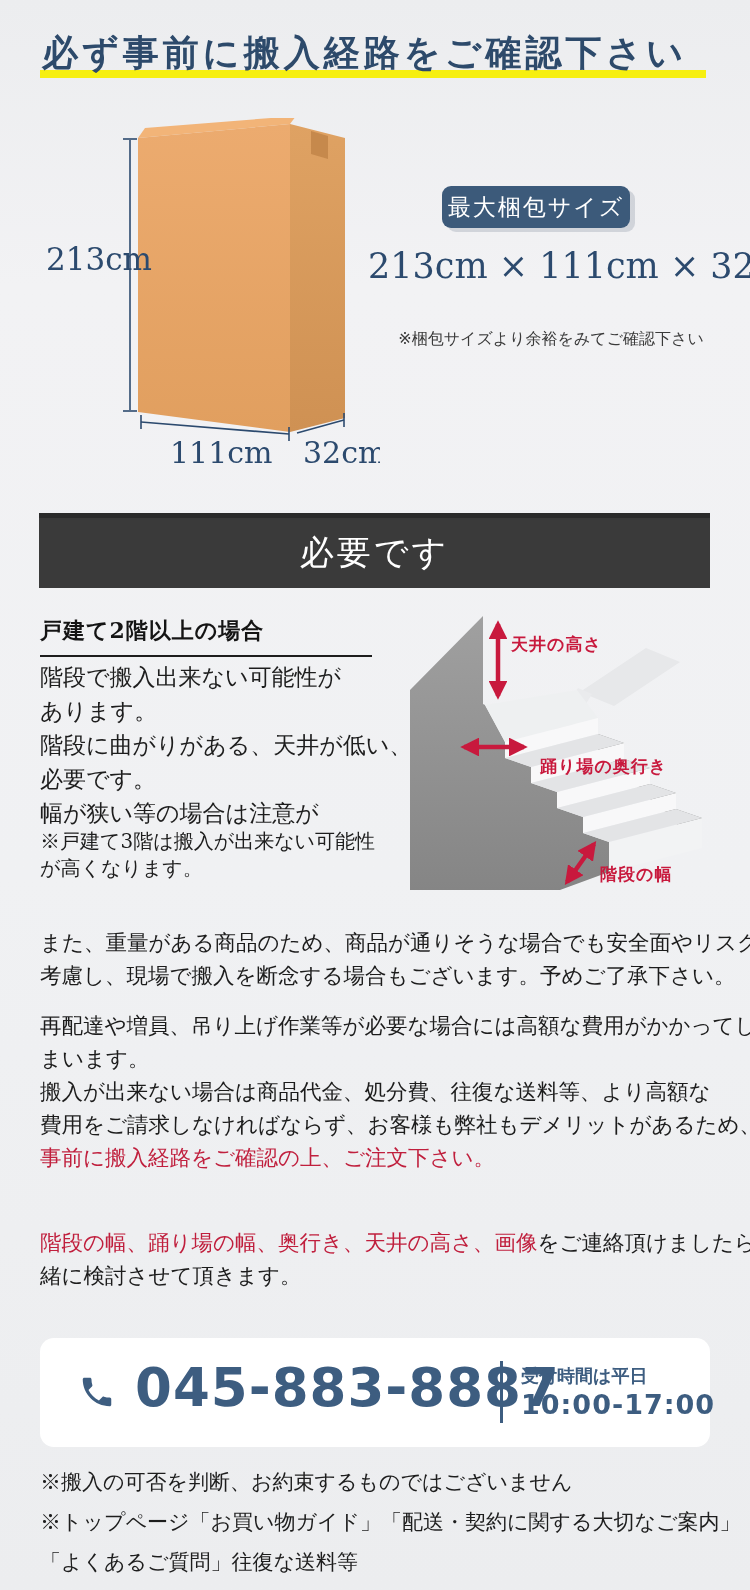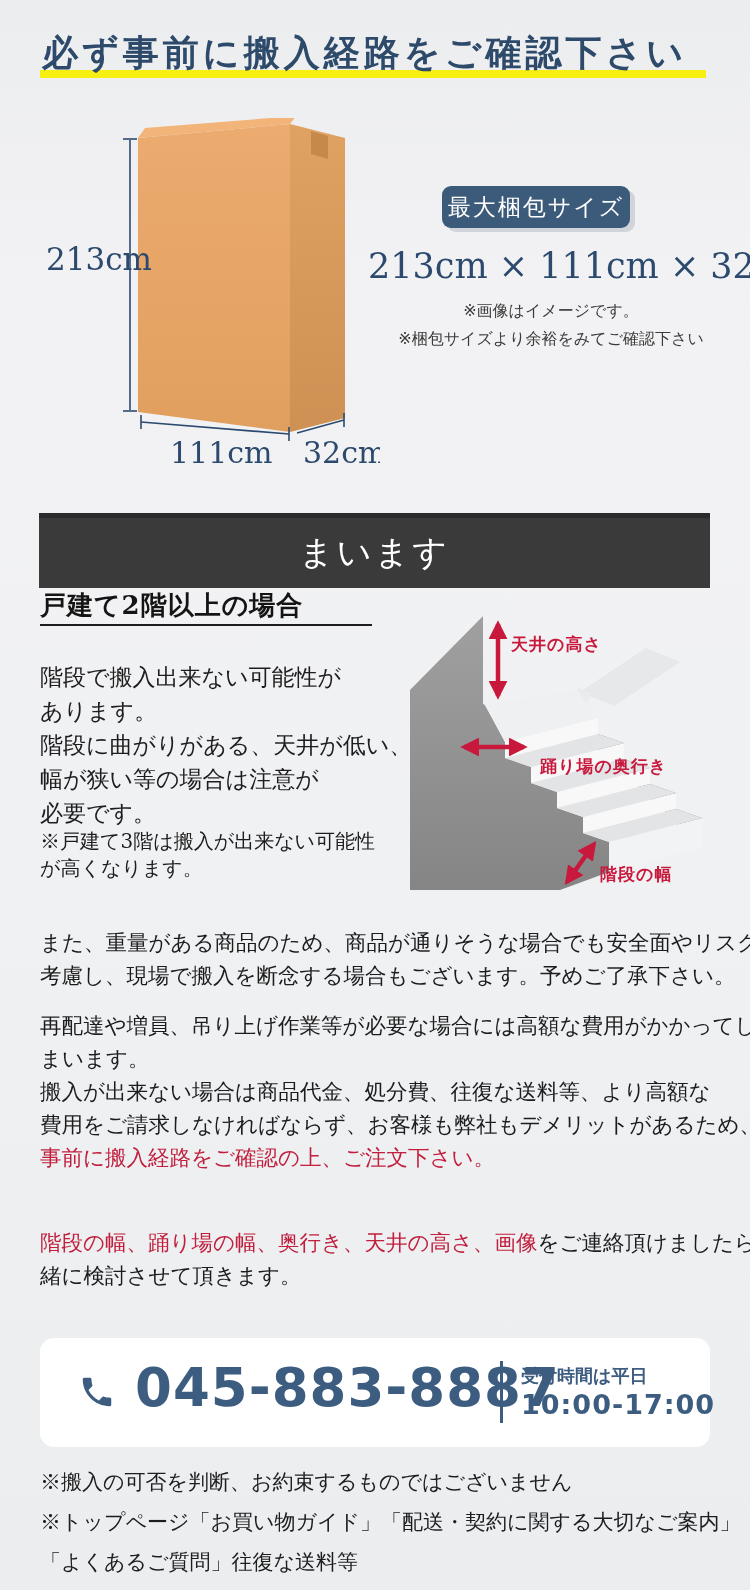--- a/index.html
+++ b/index.html
@@ -24,22 +24,22 @@
             font-family:"DejaVu Sans","Liberation Sans",sans-serif;white-space:nowrap;}
   .pkg-note1{top:301px;}
   .pkg-note2{top:329px;}
 
   
   .caution-banner{left:39px;top:513px;width:671px;height:75px;
                   background:linear-gradient(180deg,#2b2b2b 0%,#2b2b2b 7%,#3a3a3a 7%);
                   color:#fff;text-align:center;font-size:34px;letter-spacing:3px;line-height:78px;}
 
   
-  .section-heading{left:40px;top:588px;width:332px;color:#141414;font-size:26px;font-weight:700;
-                   letter-spacing:1px;white-space:nowrap;padding-bottom:1px;border-bottom:2px solid #1d1d1d;}
+  .section-heading{left:40px;top:616px;width:332px;color:#141414;font-size:22px;font-weight:700;
+                   letter-spacing:1px;white-space:nowrap;padding-bottom:9px;border-bottom:2px solid #1d1d1d;}
   .left-body{left:40px;top:660px;width:370px;font-size:23px;line-height:34px;color:#1d1d1d;white-space:nowrap;}
   .left-note{left:40px;top:828px;width:370px;font-size:20px;line-height:27px;color:#1d1d1d;white-space:nowrap;}
   .stairs-svg{left:390px;top:590px;}
 
   
   .para{left:40px;width:676px;font-size:21.5px;line-height:33px;color:#1c1c1c;white-space:nowrap;}
   .para-1{top:926px;}
   .para-2{top:1009px;}
   .para-3{top:1226px;}
   .red-text{color:#c01f3d;}
@@ -93,32 +93,31 @@
       <line x1="297" y1="433" x2="344" y2="420"></line>
       <line x1="344" y1="413" x2="344" y2="427"></line>
     </g>
     <text x="46" y="270" font-size="31" fill="#2c4a6e">213cm</text>
     <text x="170" y="463" font-size="30" fill="#2c4a6e">111cm</text>
     <text x="303" y="463" font-size="30" fill="#2c4a6e">32cm</text>
   </svg>
 
   <div class="abs pkg-badge">最大梱包サイズ</div>
   <div class="abs pkg-dims">213cm × 111cm × 32cm</div>
-  <div class="abs pkg-note pkg-note1">※画像はイメージです。</div>
   <div class="abs pkg-note pkg-note2">※梱包サイズより余裕をみてご確認下さい</div>
 
-  <div class="abs caution-banner">まいます</div>
+  <div class="abs caution-banner">必要です</div>
 
   <div class="abs section-heading">戸建て2階以上の場合</div>
   <div class="abs left-body">
     <div>階段で搬入出来ない可能性が</div>
     <div>あります。</div>
     <div>階段に曲がりがある、天井が低い、</div>
+    <div>必要です。</div>
     <div>幅が狭い等の場合は注意が</div>
-    <div>必要です。</div>
   </div>
   <div class="abs left-note">
     <div>※戸建て3階は搬入が出来ない可能性</div>
     <div>が高くなります。</div>
   </div>
 
   <svg class="abs stairs-svg" width="330" height="320" viewBox="390 590 330 320">
     <defs>
       <linearGradient id="gWall" x1="0" y1="0" x2="0" y2="1">
         <stop offset="0" stop-color="#a0a0a0"></stop>

